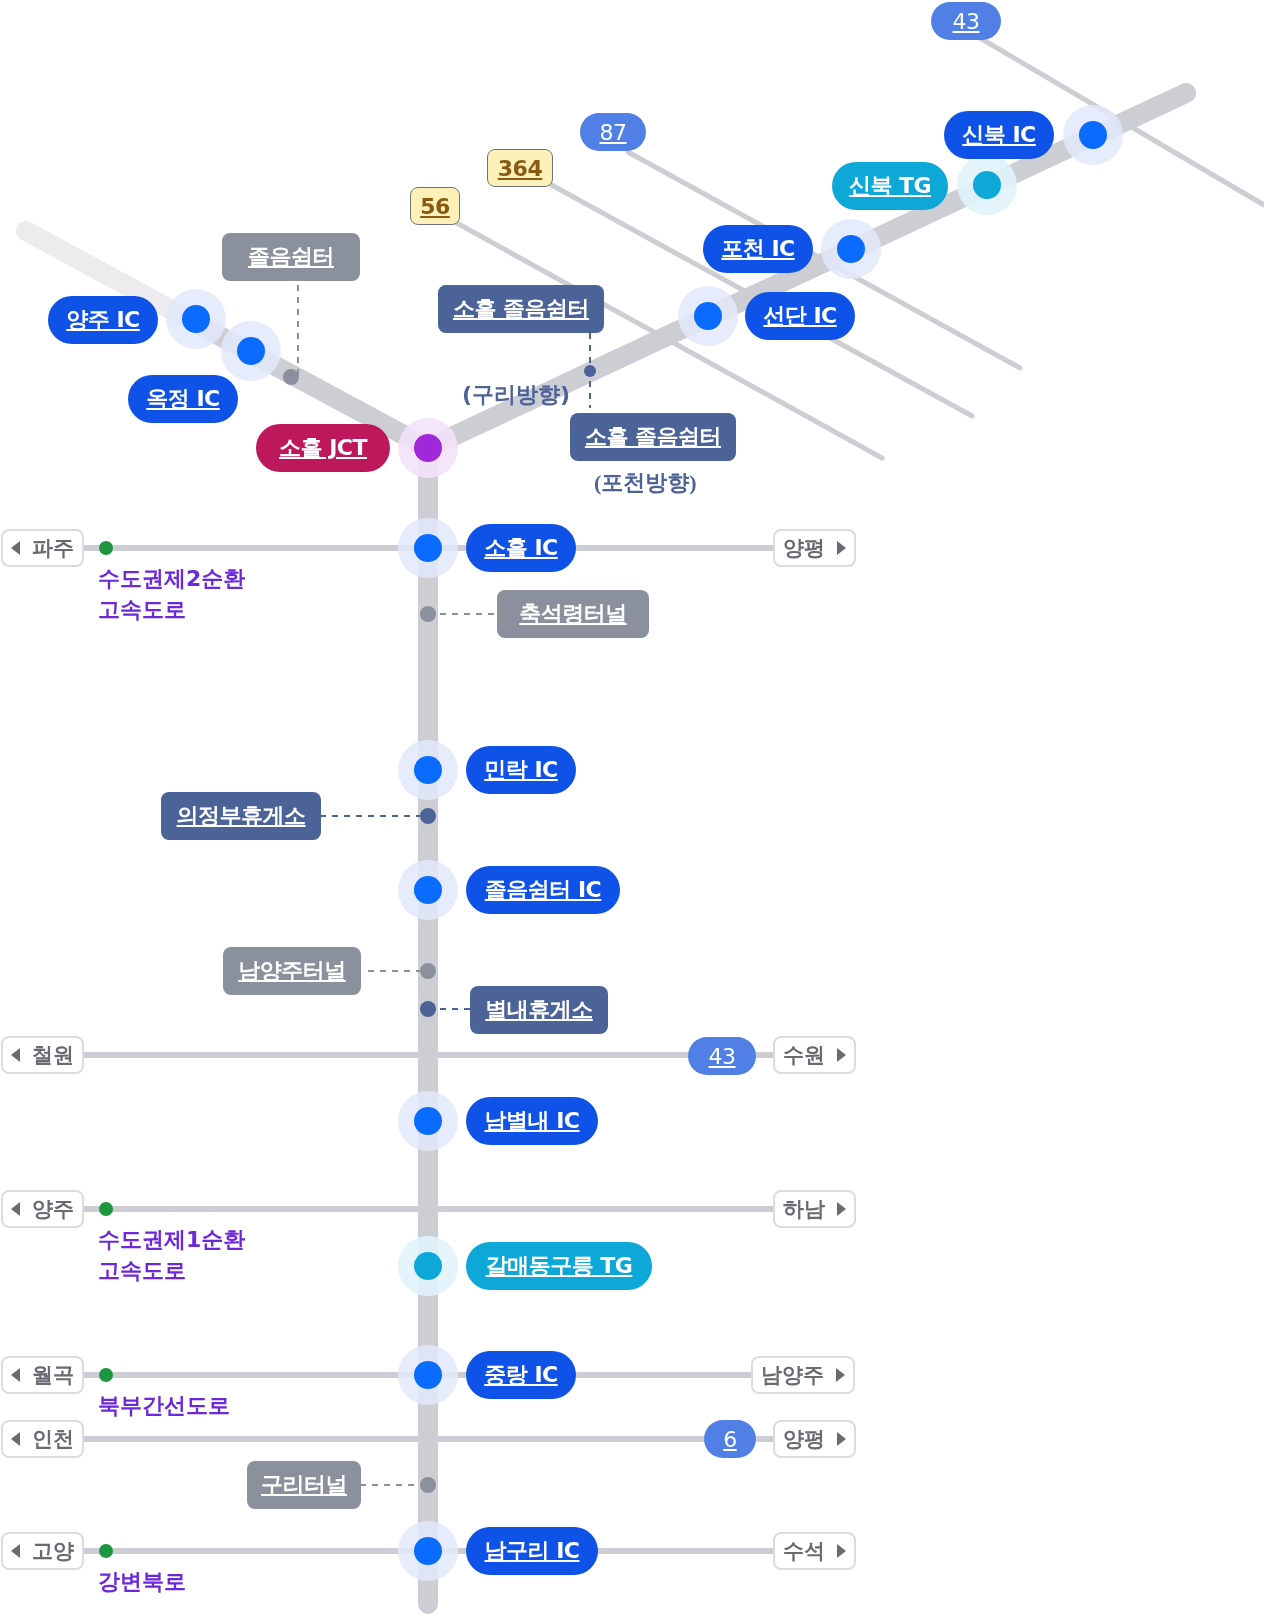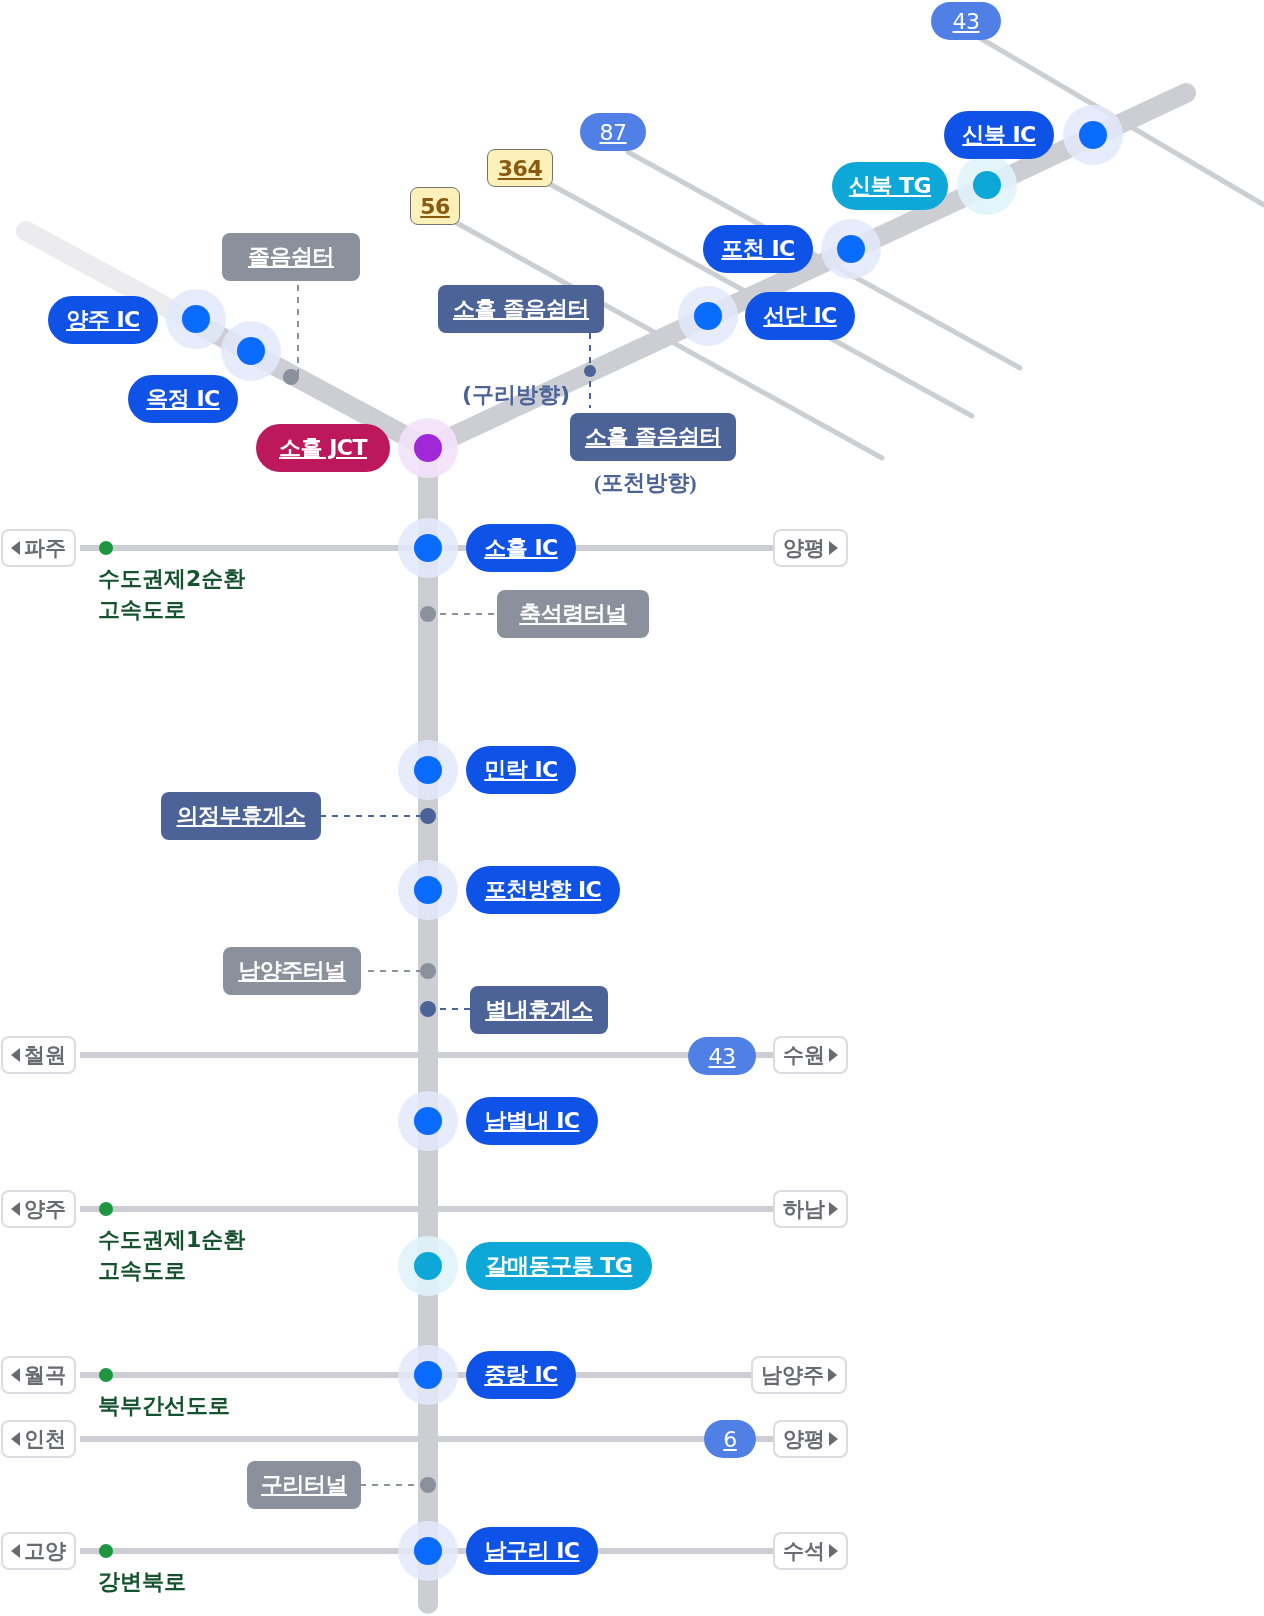--- a/index.html
+++ b/index.html
@@ -12,24 +12,24 @@
   .ic { background:#0f52e8; border-radius:24px; height:48px; padding:0 16px; }
   .tg { background:#0ea8d8; border-radius:24px; height:48px; padding:0 16px; }
   .jct { background:#be185d; border-radius:24px; height:48px; padding:0 16px; }
   .tunnel { background:#8a909c; border-radius:8px; height:48px; padding:0 14px; }
   .rest { background:#4c6397; border-radius:8px; height:48px; padding:0 18px; }
   .sub { position:absolute; color:#4c6397; font-weight:bold; font-size:22px; white-space:nowrap; }
   .route-blue { background:#5080e6; border-radius:20px; height:38px; padding:0 14px; font-size:22px; font-weight:normal; }
   .route-yellow { background:#fdf0b8; border:1px solid #737373; color:#8a5a10; border-radius:8px; height:38px; padding:0 7px; font-size:22px; }
   .dest { position:absolute; box-sizing:border-box; height:38px; border:2px solid #dcdce0; border-radius:8px;
           background:#fff; color:#6a6a72; font-size:21px; font-weight:bold; display:flex; align-items:center;
-          padding:0 8px; white-space:nowrap; gap:4px; }
+          padding:0 8px; white-space:nowrap; gap:12px; }
   .tri-l { width:0; height:0; border-top:7px solid transparent; border-bottom:7px solid transparent; border-right:9px solid #6a6a72; }
   .tri-r { width:0; height:0; border-top:7px solid transparent; border-bottom:7px solid transparent; border-left:9px solid #6a6a72; }
-  .road-name { position:absolute; color:#14532d; font-size:22px; font-weight:bold; line-height:31px; white-space:nowrap; }
+  .road-name { position:absolute; color:#6d28d9; font-size:22px; font-weight:bold; line-height:31px; white-space:nowrap; }
 </style>
 </head>
 <body>
 
 <svg class="map" viewBox="0 0 1264 1616">
 
   <g stroke="#cdcdd4" stroke-width="5" stroke-linecap="round" fill="none">
     <line x1="980" y1="38" x2="1264" y2="205"></line>
     <line x1="628" y1="152" x2="1020" y2="368"></line>
     <line x1="548" y1="183" x2="972" y2="416"></line>
@@ -125,21 +125,21 @@
 <div class="sub" style="left:594px;top:468px;font-family:Liberation Serif, serif;">(포천방향)</div>
 <div class="lbl ic" style="left:745px;top:292px;width:110px;">선단 IC</div>
 <div class="lbl ic" style="left:703px;top:225px;width:110px;">포천 IC</div>
 <div class="lbl tg" style="left:832px;top:162px;width:116px;">신북 TG</div>
 <div class="lbl ic" style="left:944px;top:111px;width:110px;">신북 IC</div>
 
 <div class="lbl ic" style="left:466px;top:524px;width:110px;">소흘 IC</div>
 <div class="lbl tunnel" style="left:497px;top:590px;width:152px;">축석령터널</div>
 <div class="lbl ic" style="left:466px;top:746px;width:110px;">민락 IC</div>
 <div class="lbl rest" style="left:161px;top:792px;width:160px;">의정부휴게소</div>
-<div class="lbl ic" style="left:466px;top:866px;width:154px;">포천방향 IC</div>
+<div class="lbl ic" style="left:466px;top:866px;width:154px;">졸음쉼터 IC</div>
 <div class="lbl tunnel" style="left:223px;top:947px;width:138px;">남양주터널</div>
 <div class="lbl rest" style="left:470px;top:986px;width:138px;">별내휴게소</div>
 <div class="lbl ic" style="left:466px;top:1097px;width:132px;">남별내 IC</div>
 <div class="lbl tg" style="left:466px;top:1242px;width:186px;">갈매동구릉 TG</div>
 <div class="lbl ic" style="left:466px;top:1351px;width:110px;">중랑 IC</div>
 <div class="lbl tunnel" style="left:247px;top:1461px;width:114px;">구리터널</div>
 <div class="lbl ic" style="left:466px;top:1527px;width:132px;">남구리 IC</div>
 
 <div class="dest" style="left:1px;top:529px;">
   <span class="tri-l"></span>

